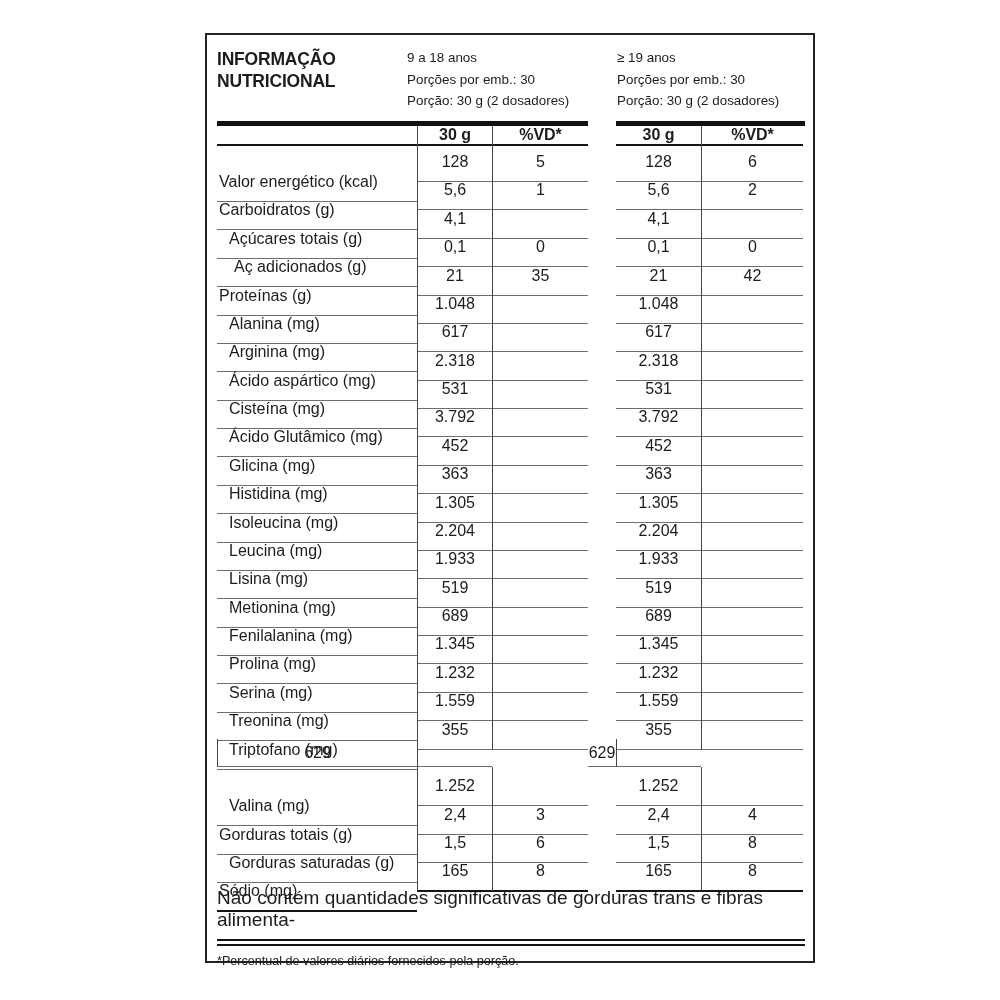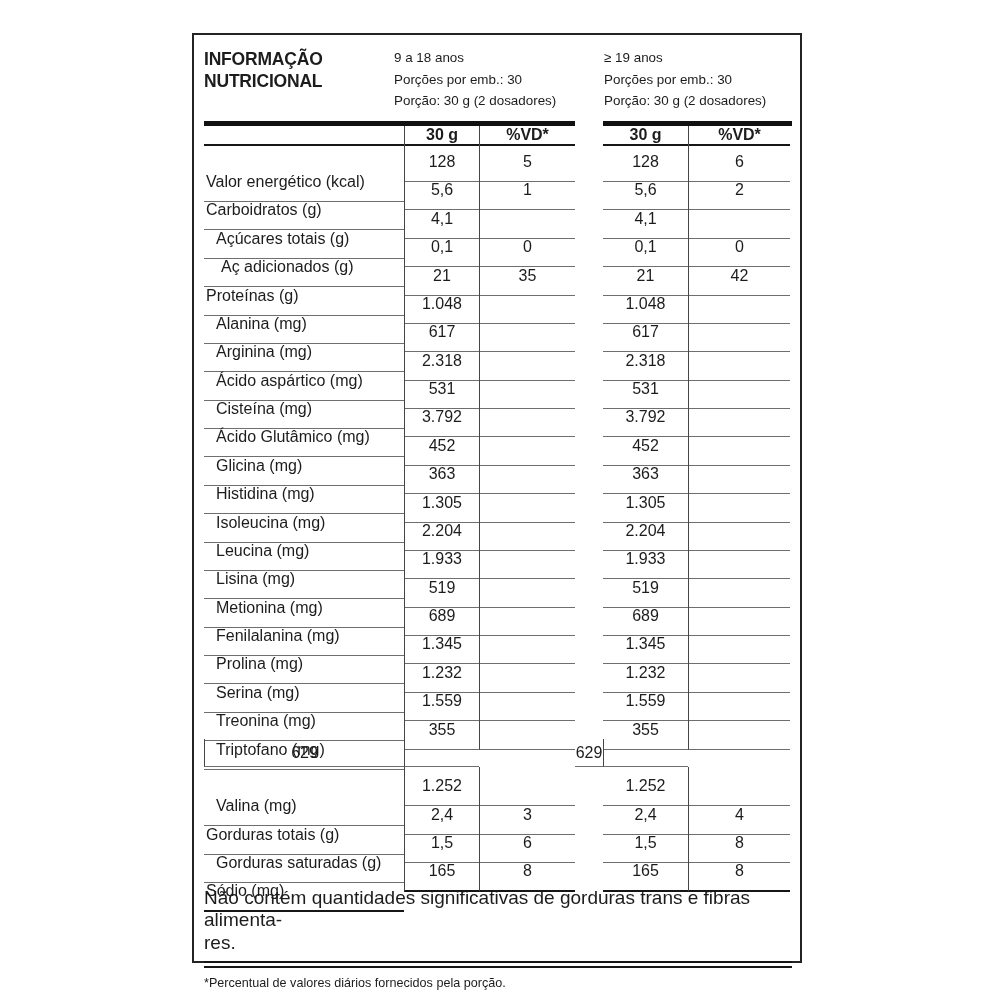--- a/index.html
+++ b/index.html
@@ -2,21 +2,21 @@
 <html><head>
 <meta charset="utf-8">
 <style>
   html,body { margin:0; padding:0; }
   body {
     width:1000px; height:1000px; background:#ffffff; position:relative;
     font-family:"Liberation Sans", sans-serif; color:#1c1c1c;
     -webkit-font-smoothing:antialiased;
   }
   .panel {
-    position:absolute; left:192px; top:33px; width:610px; height:930px;
+    position:absolute; left:205px; top:33px; width:610px; height:930px;
     border:2px solid #232323; box-sizing:border-box;
     padding:10px 8px 0 10px; background:#fff;
   }
   
   .hdr { display:grid; grid-template-columns:190px 210px 1fr; height:76px; }
   .title { font-size:17.5px; font-weight:bold; line-height:1.28; padding-top:3px; letter-spacing:-0.2px; }
   .ghead { font-size:13.4px; line-height:1.62; padding-top:2px; }
   .ghead .porcao { margin-top:0; }
   
   .rule-thick { display:grid; grid-template-columns:371px 28px 1fr; height:5px; }
@@ -307,18 +307,17 @@
     <div class="cell num vl bb c1">165</div>
     <div class="cell num vl bb c2">8</div>
     <div class="cell"></div>
     <div class="cell num bb c3">165</div>
     <div class="cell num vl bb c4">8</div>
   </div>
 </div>
 
   <div class="note">
     <div>Não contém quantidades significativas de gorduras trans e fibras alimenta-</div>
-    <div>res.</div>
   </div>
   <div class="dbl"></div>
   <div class="footnote">*Percentual de valores diários fornecidos pela porção.</div>
 
 </div>
 
 </body></html>

